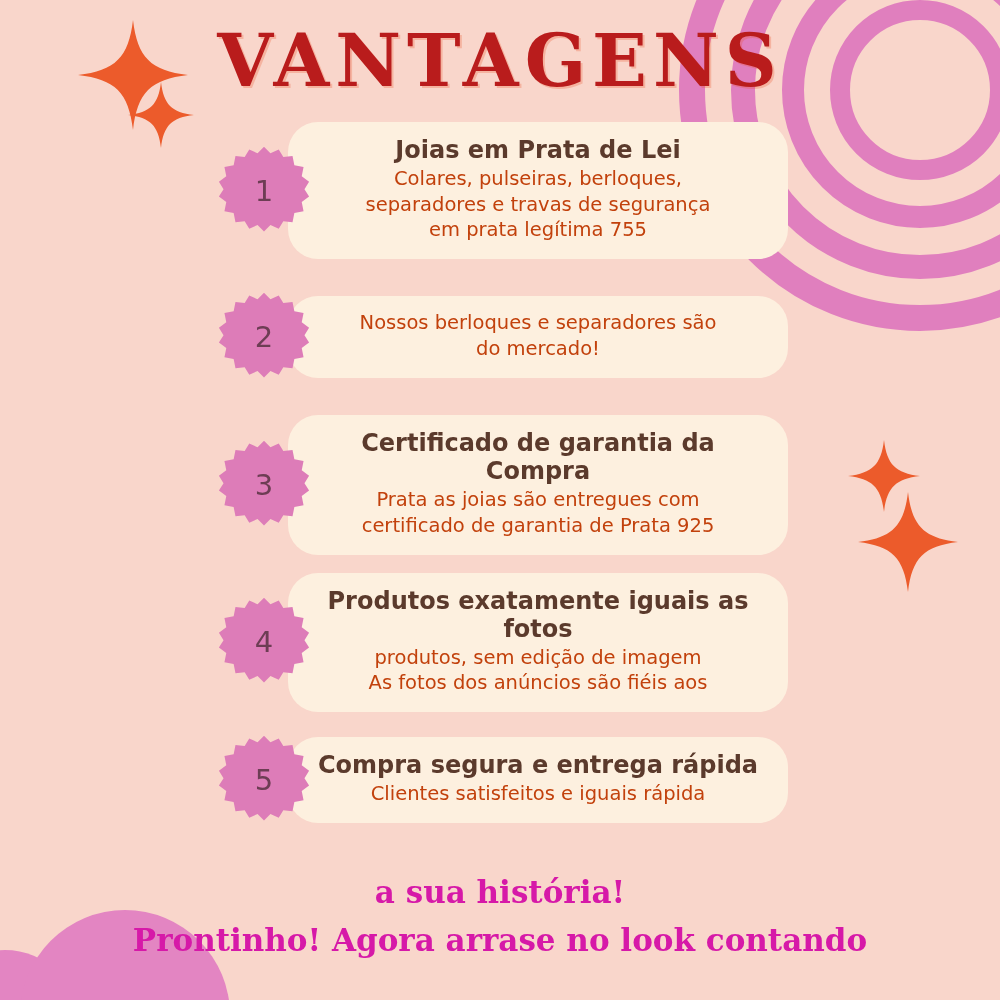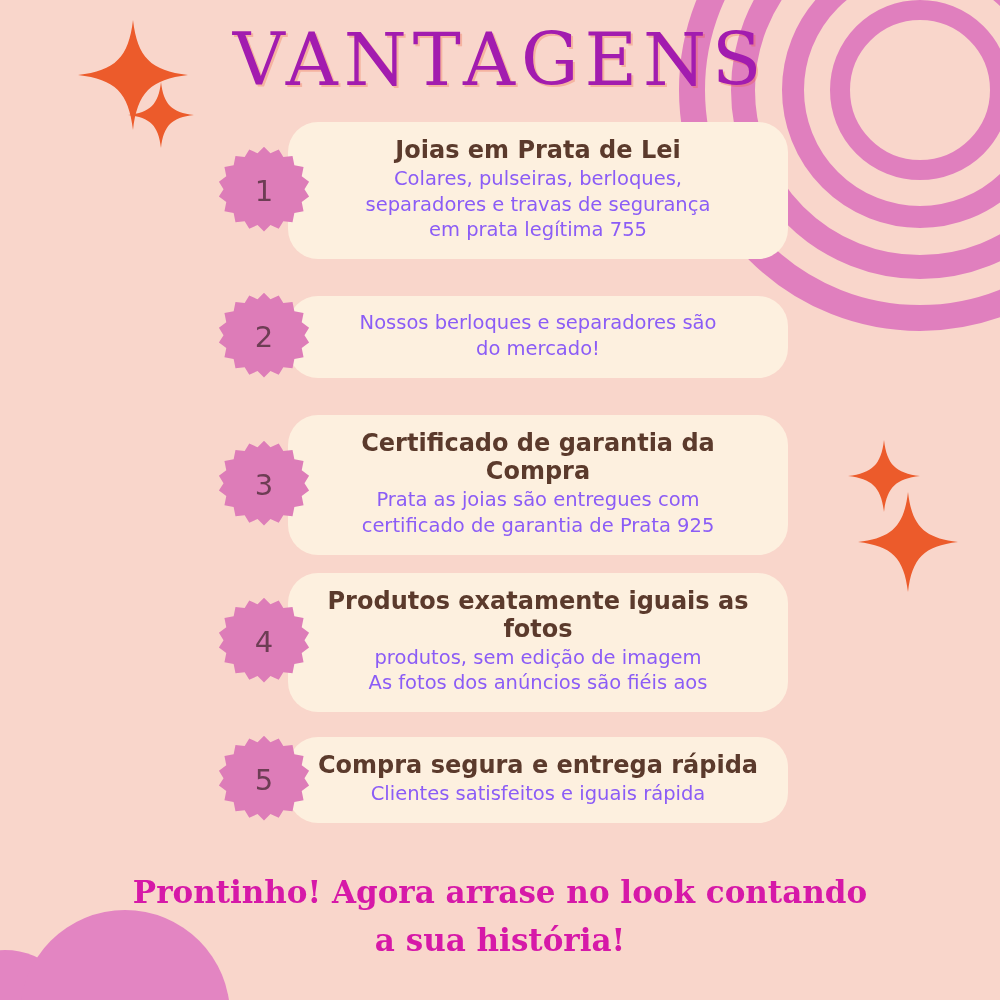--- a/index.html
+++ b/index.html
@@ -62,24 +62,24 @@
   }
 
   
   .title {
     position: absolute;
     top: 18px;
     left: 0;
     width: 1000px;
     text-align: center;
     font-family: "DejaVu Serif", serif;
-    font-weight: normal;
+    font-weight: bold;
     font-size: 72px;
     letter-spacing: 6px;
-    color: #a21caf;
+    color: #b91c1c;
     text-shadow: 2px 2px 0 rgba(234,74,30,.25);
   }
 
   
   .list {
     position: absolute;
     top: 122px;
     left: 218px;
     width: 570px;
   }
@@ -104,21 +104,21 @@
     margin: 0 0 2px 0;
     font-size: 24px;
     font-weight: bold;
     color: #5b3a2c;
     font-family: "DejaVu Sans", sans-serif;
   }
   .card p {
     margin: 0;
     font-size: 19.5px;
     line-height: 1.32;
-    color: #8b5cf6;
+    color: #c2410c;
   }
   .badge {
     position: absolute;
     left: 0;
     top: 50%;
     transform: translateY(-50%);
     width: 92px;
     height: 92px;
     z-index: 3;
   }
@@ -252,17 +252,17 @@
       </div>
       <div class="card">
         <h3>Compra segura e entrega rápida</h3>
         <p>Clientes satisfeitos e iguais rápida</p>
       </div>
     </div>
 
   </div>
 
   <div class="footer">
+    <div>a sua história!</div>
     <div>Prontinho! Agora arrase no look contando</div>
-    <div>a sua história!</div>
   </div>
 
 </div>
 
 </body></html>

